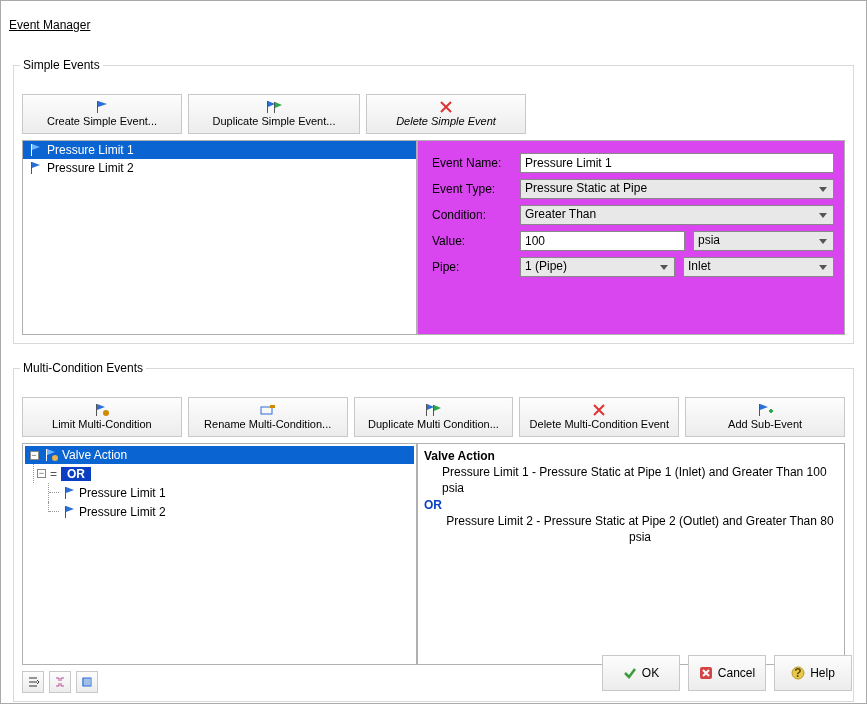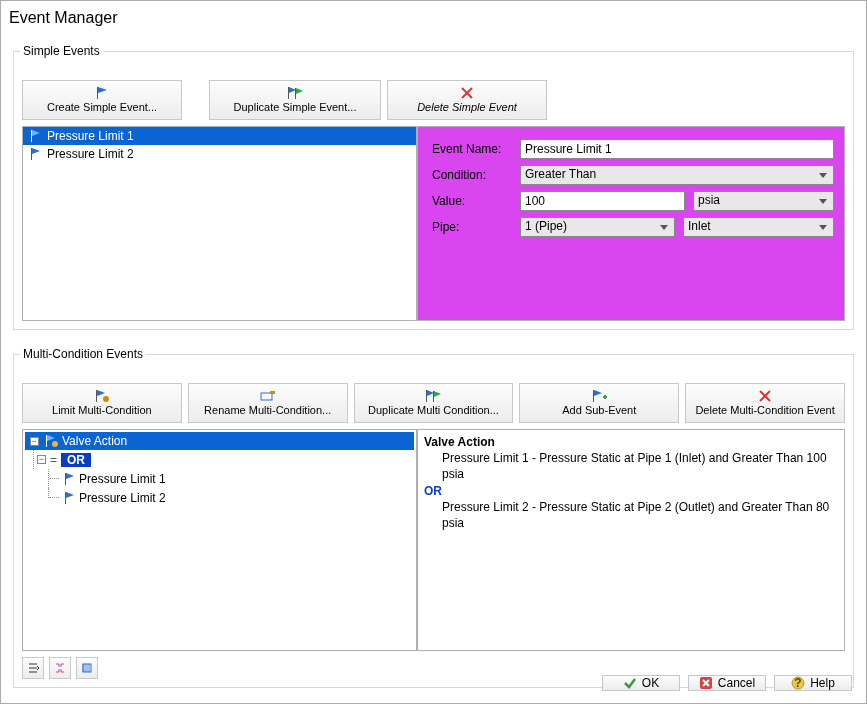--- a/index.html
+++ b/index.html
@@ -1,18 +1,18 @@
 <!DOCTYPE html>
 <html><head>
 <meta charset="utf-8">
 <style>
   * { box-sizing: border-box; font-family: "Segoe UI", Tahoma, sans-serif; font-size: 12px; }
   body { margin: 0; background: #fff; color: #000; }
   .window { width: 867px; height: 704px; border: 1px solid #aaa; background: #fff; position: relative; }
-  .titlebar { padding: 8px 8px; font-size: 16px; }
+  .titlebar { padding: 17px 8px; font-size: 12px; text-decoration: underline; }
   .content { padding: 6px 12px 12px 12px; }
   .groupbox { border: 1px solid #d9d9d9; position: relative; margin-top: 10px; padding: 28px 8px 8px 8px; }
   .groupbox-label { position: absolute; top: -8px; left: 6px; background: #fff; padding: 0 3px; font-size: 12px; color: #000; }
   .btnrow { display: flex; gap: 6px; }
   .toolbtn { flex:1; border: 1px solid #c8c8c8; background: linear-gradient(#fdfdfd,#ececec); padding: 2px 4px 4px 4px; text-align: center; cursor: pointer; display:flex; flex-direction:column; align-items:center; justify-content:center; height:40px; }
   .toolbtn .icon { height:16px; display:flex; align-items:center; justify-content:center; }
   .toolbtn .lbl { font-size:11px; line-height:1.1; }
   .splitrow { display:flex; margin-top:6px; }
   .listbox { border:1px solid #b0b0b0; background:#fff; height:195px; overflow:hidden; flex:0 0 395px; }
   .listitem { display:flex; align-items:center; gap:4px; padding:2px 4px; cursor:default; }
@@ -23,21 +23,21 @@
   .txt { border:1px solid #888; background:#fff; height:20px; padding:1px 4px; flex:1; }
   .sel { border:1px solid #888; background:#e8e8e8; height:20px; padding:1px 18px 1px 4px; flex:1; position:relative; cursor:pointer; }
   .sel::after { content:""; position:absolute; right:6px; top:7px; width:0;height:0;border-left:4px solid transparent;border-right:4px solid transparent;border-top:5px solid #555; }
   .midsel { flex:0 0 155px; }
   .midsel2 { flex:0 0 125px; }
   .updatebtn { border:1px solid #c8c8c8; background:linear-gradient(#fdfdfd,#ececec); width:72px; height:22px; cursor:pointer; display:flex;align-items:center;justify-content:center; }
   .treebox { border:1px solid #b0b0b0; background:#fff; height:222px; flex:0 0 395px; padding:2px 2px; position:relative; overflow:hidden; }
   .descbox { border:1px solid #b0b0b0; background:#fff; height:222px; flex:1; padding:4px 6px; line-height:1.35; }
   .descbox .or { color:#0a3fc4; font-weight:bold; }
   .footerbtns { position:absolute; bottom:12px; right:14px; display:flex; gap:8px; }
-  .dlgbtn { border:1px solid #c8c8c8; background:linear-gradient(#fdfdfd,#ececec); width:78px; height:16px; cursor:pointer; display:flex; align-items:center; justify-content:center; gap:5px; }
+  .dlgbtn { border:1px solid #c8c8c8; background:linear-gradient(#fdfdfd,#ececec); width:78px; height:36px; cursor:pointer; display:flex; align-items:center; justify-content:center; gap:5px; }
   .iconrow { display:flex; gap:5px; margin-top:6px; }
   .iconbtn { width:22px; height:22px; border:1px solid #c8c8c8; background:linear-gradient(#fdfdfd,#ececec); display:flex;align-items:center;justify-content:center; cursor:pointer; }
   
   .treeroot { background:#0a64d1; color:#fff; display:flex; align-items:center; height:18px; }
   .treeline { display:flex; align-items:center; height:19px; }
   .boxtoggle { width:9px;height:9px;border:1px solid #888;background:#fff;display:flex;align-items:center;justify-content:center;font-size:9px;line-height:1;color:#555;}
   .orbadge { background:#0a3fc4; color:#fff; font-weight:bold; padding:0 6px; }
   svg { display:block; }
 </style>
 </head>
@@ -53,21 +53,21 @@
       <div class="btnrow" style="width:505px;">
         <div class="toolbtn" style="flex:0 0 160px;">
           <span class="icon">
             <svg width="16" height="14">
                 <rect x="3" y="1" width="1" height="12" fill="#555"></rect>
                 <path d="M4 1 L13 4 L4 7 Z" fill="#2a6fd6"></path>
               </svg>
           </span>
           <span class="lbl">Create Simple Event...</span>
         </div>
-        <div class="toolbtn" style="flex:0 0 172px;margin-left:21px;">
+        <div class="toolbtn" style="flex:0 0 172px;">
           <span class="icon">
             <svg width="20" height="14">
                 <rect x="3" y="1" width="1" height="12" fill="#555"></rect>
                 <path d="M4 1 L11 4 L4 7 Z" fill="#2a6fd6"></path>
                 <rect x="10" y="2" width="1" height="11" fill="#555"></rect>
                 <path d="M11 2 L18 5 L11 8 Z" fill="#2aa84a"></path>
               </svg>
           </span>
           <span class="lbl">Duplicate Simple Event...</span>
         </div>
@@ -102,20 +102,24 @@
             <span>Pressure Limit 2</span>
           </div>
         </div>
 
         <div class="detailbox">
           <div class="formrow">
             <label>Event Name:</label>
             <input class="txt" style="flex: 1 1 0%;" value="Pressure Limit 1">
           </div>
           <div class="formrow">
+            <label>Event Type:</label>
+            <div class="sel">Pressure Static at Pipe</div>
+          </div>
+          <div class="formrow">
             <label>Condition:</label>
             <div class="sel">Greater Than</div>
           </div>
           <div class="formrow">
             <label>Value:</label>
             <input class="txt" style="flex: 0 0 90px;" value="100">
             <div class="sel" style="flex:1;">psia</div>
           </div>
           <div class="formrow">
             <label>Pipe:</label>
@@ -156,35 +160,35 @@
                 <rect x="3" y="1" width="1" height="12" fill="#555"></rect>
                 <path d="M4 1 L11 4 L4 7 Z" fill="#2a6fd6"></path>
                 <rect x="10" y="2" width="1" height="11" fill="#555"></rect>
                 <path d="M11 2 L18 5 L11 8 Z" fill="#2aa84a"></path>
               </svg>
           </span>
           <span class="lbl">Duplicate Multi Condition...</span>
         </div>
         <div class="toolbtn">
           <span class="icon">
+            <svg width="12" height="12">
+                <path d="M1 1 L11 11 M11 1 L1 11" stroke="#d33" stroke-width="2"></path>
+              </svg>
+          </span>
+          <span class="lbl">Delete Multi-Condition Event</span>
+        </div>
+        <div class="toolbtn">
+          <span class="icon">
             <svg width="18" height="14">
                 <rect x="3" y="1" width="1" height="12" fill="#555"></rect>
                 <path d="M4 1 L12 4 L4 7 Z" fill="#2a6fd6"></path>
                 <path d="M13 8 h4 M15 6 v4" stroke="#2aa84a" stroke-width="2"></path>
               </svg>
           </span>
           <span class="lbl">Add Sub-Event</span>
-        </div>
-        <div class="toolbtn">
-          <span class="icon">
-            <svg width="12" height="12">
-                <path d="M1 1 L11 11 M11 1 L1 11" stroke="#d33" stroke-width="2"></path>
-              </svg>
-          </span>
-          <span class="lbl">Delete Multi-Condition Event</span>
         </div>
       </div>
 
       <div class="splitrow">
         <div class="treebox">
           <div class="treeroot">
             <span style="width:14px;display:inline-flex;align-items:center;justify-content:center;margin:0 2px;">
               <span class="boxtoggle">−</span>
             </span>
             <span style="display:inline-flex;margin-right:3px;">
@@ -225,21 +229,21 @@
                 </svg>
             </span>
             <span>Pressure Limit 2</span>
           </div>
         </div>
 
         <div class="descbox">
           <div style="font-weight:bold;">Valve Action</div>
           <div style="padding-left:18px;">Pressure Limit 1 - Pressure Static at Pipe 1 (Inlet) and Greater Than 100 psia</div>
           <div class="or">OR</div>
-          <div style="padding-left:18px;">Pressure Limit 2 - Pressure Static at Pipe 2 (Outlet) and Greater Than 80 psia</div>
+          <div style="padding-left:18px;text-align:center;">Pressure Limit 2 - Pressure Static at Pipe 2 (Outlet) and Greater Than 80 psia</div>
         </div>
       </div>
 
       <div class="iconrow">
         <div class="iconbtn">
           <span>
             <svg width="12" height="12">
                 <path d="M2 2h8M2 6h8M2 10h8" stroke="#333" stroke-width="1"></path>
                 <path d="M10 4l2 2-2 2" stroke="#333" fill="none"></path>
               </svg>

